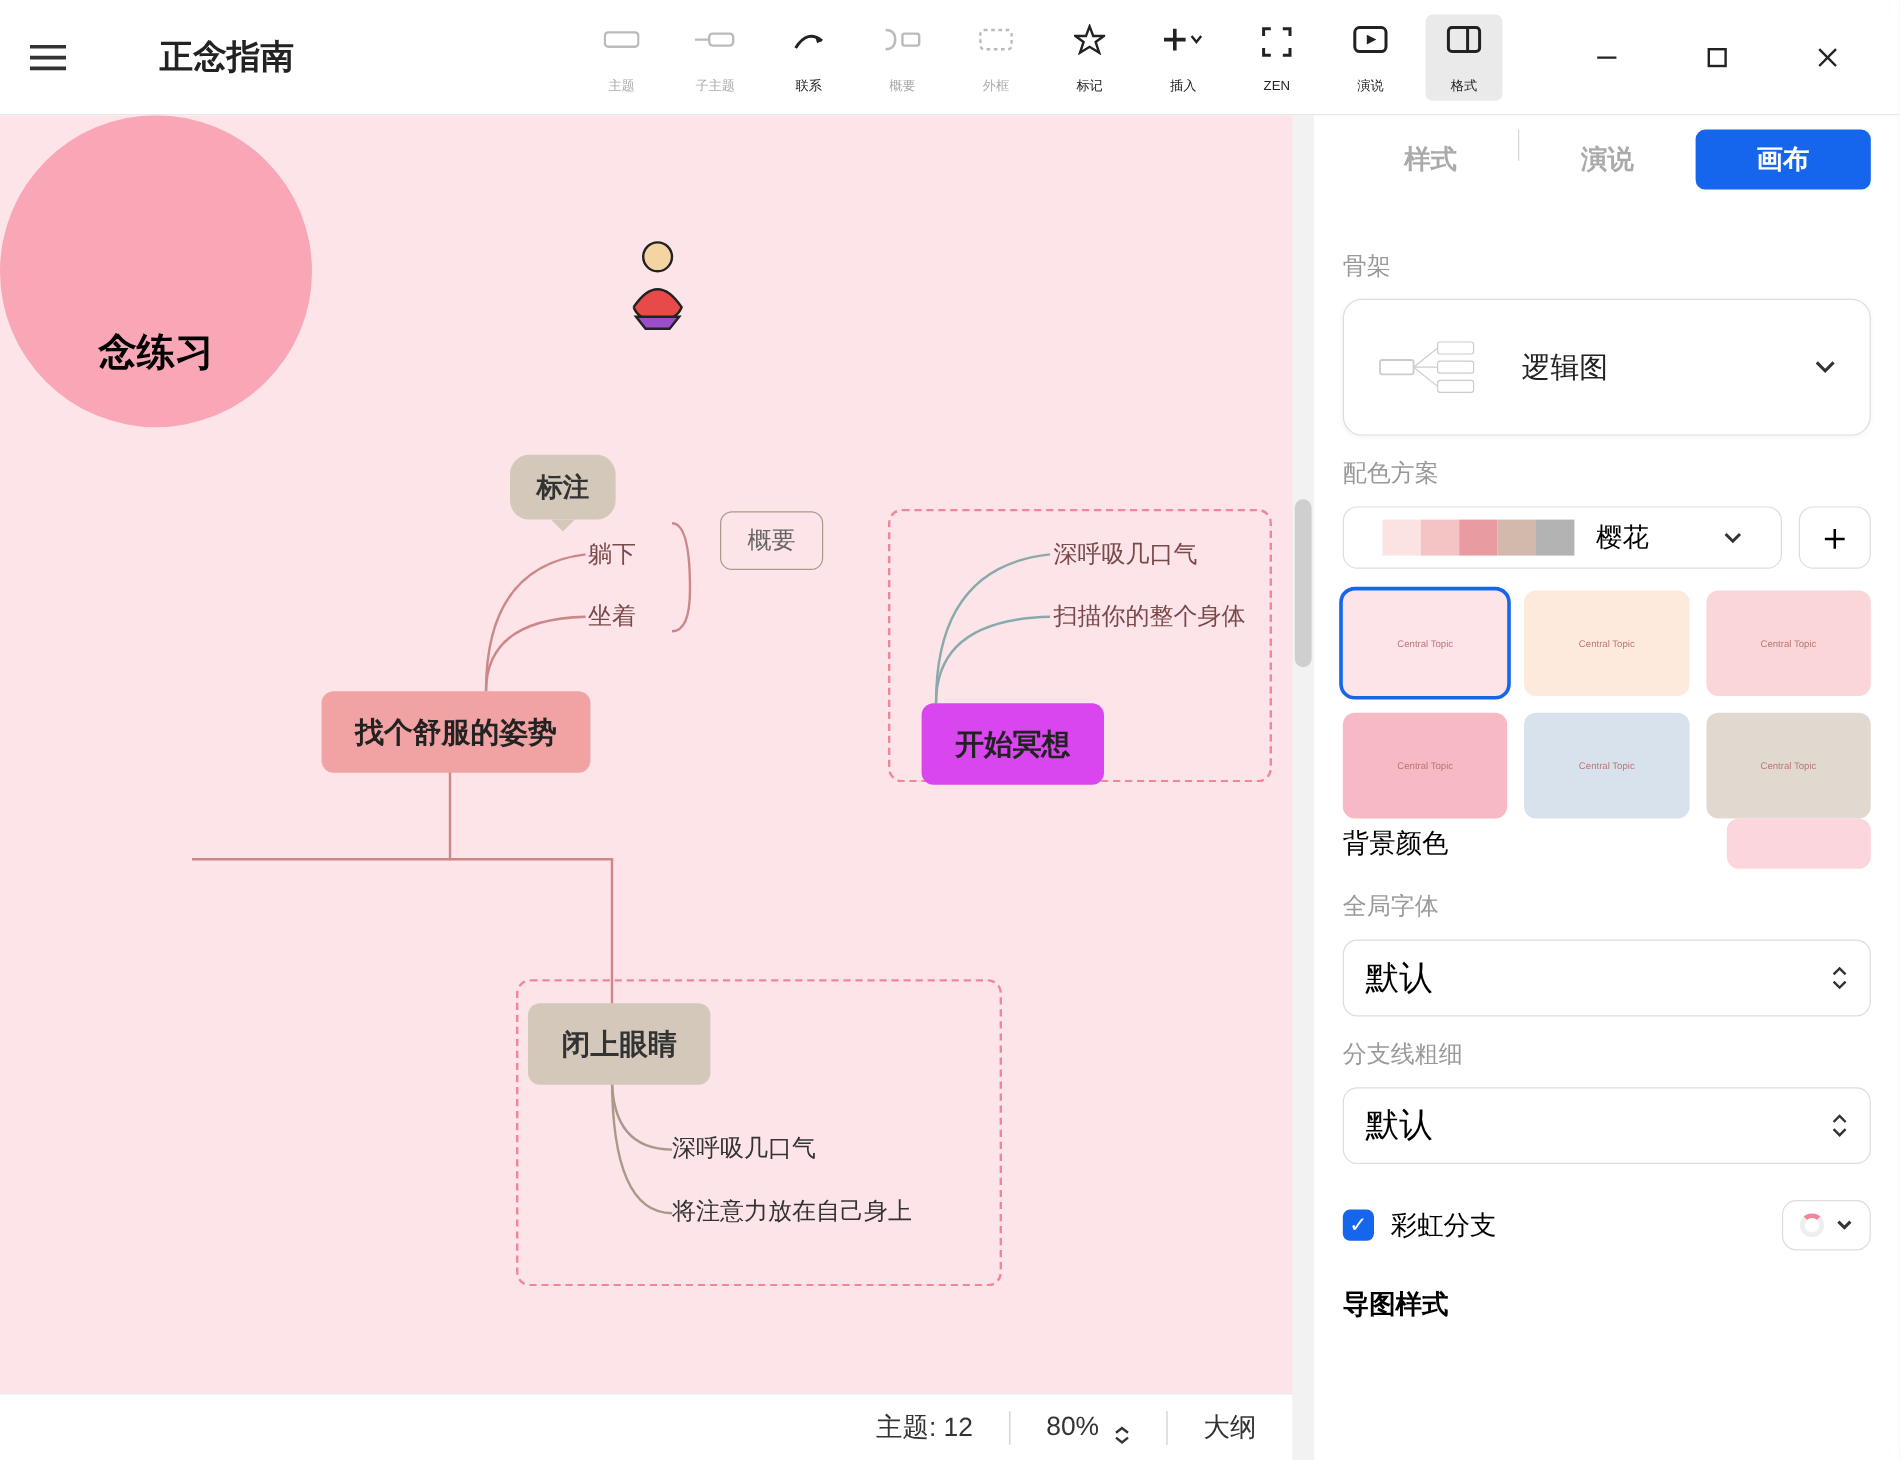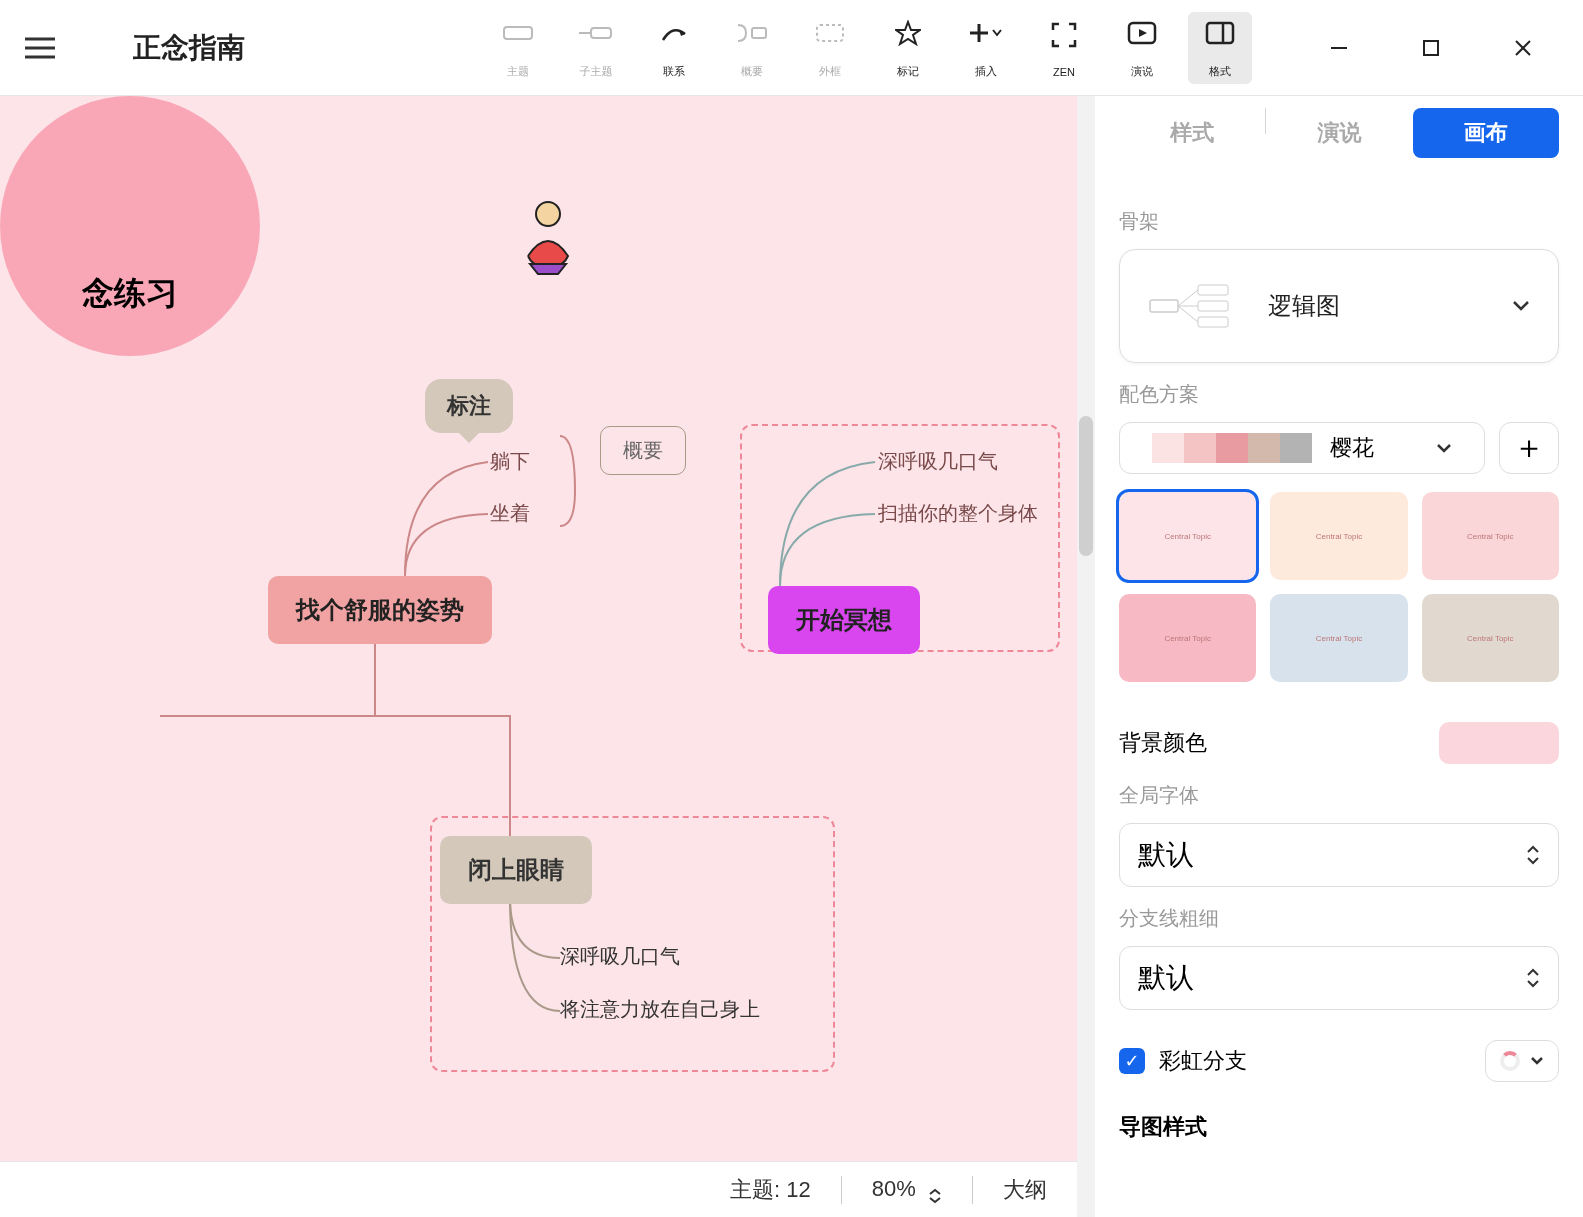--- a/index.html
+++ b/index.html
@@ -329,21 +329,21 @@
 
       <div class="theme-grid">
         <div class="theme-tile sel" style="background:#fce4e9">Central Topic</div>
         <div class="theme-tile" style="background:#fdeadd">Central Topic</div>
         <div class="theme-tile" style="background:#fbd6d8">Central Topic</div>
         <div class="theme-tile" style="background:#f7b9c4">Central Topic</div>
         <div class="theme-tile" style="background:#d8e2ed">Central Topic</div>
         <div class="theme-tile" style="background:#e1d9cf">Central Topic</div>
       </div>
 
-      <div class="row" style="margin-top:40px">
+      <div class="row" style="">
         <span style="font-size:22px">背景颜色</span>
         <div class="bg-swatch"></div>
       </div>
 
       <div class="section-label">全局字体</div>
       <div class="select-box">
         <span>默认</span>
         <span class="chev">
             <svg width="14" height="20">
               <polyline points="2,7 7,2 12,7" fill="none" stroke="#333" stroke-width="2"></polyline>

